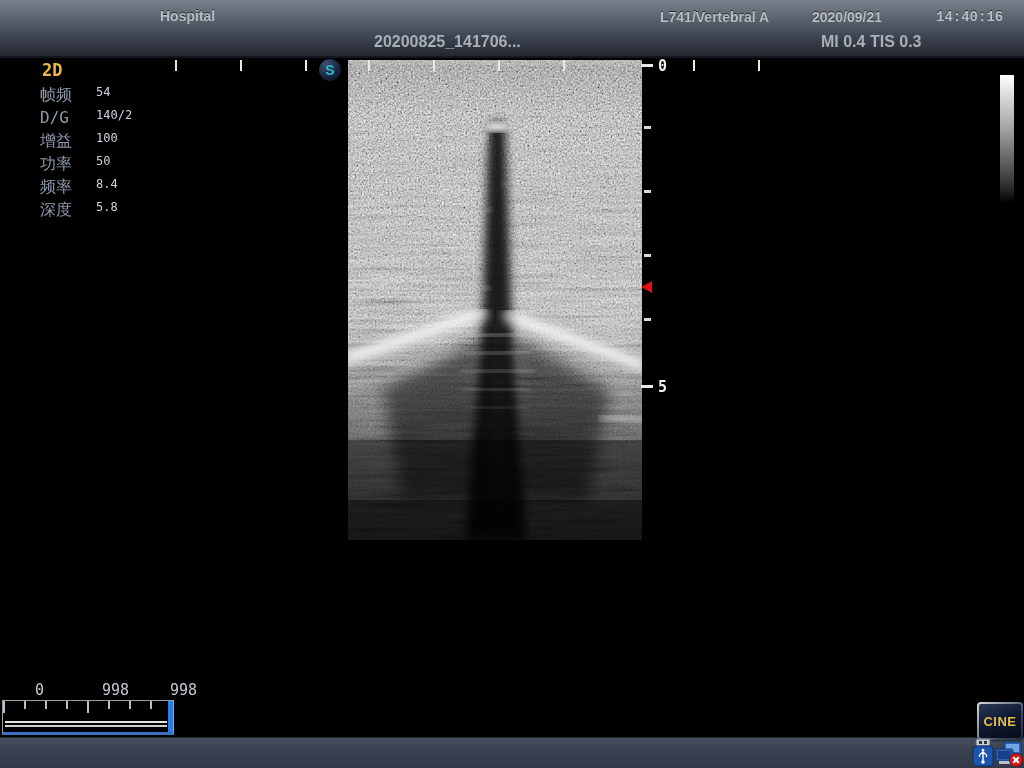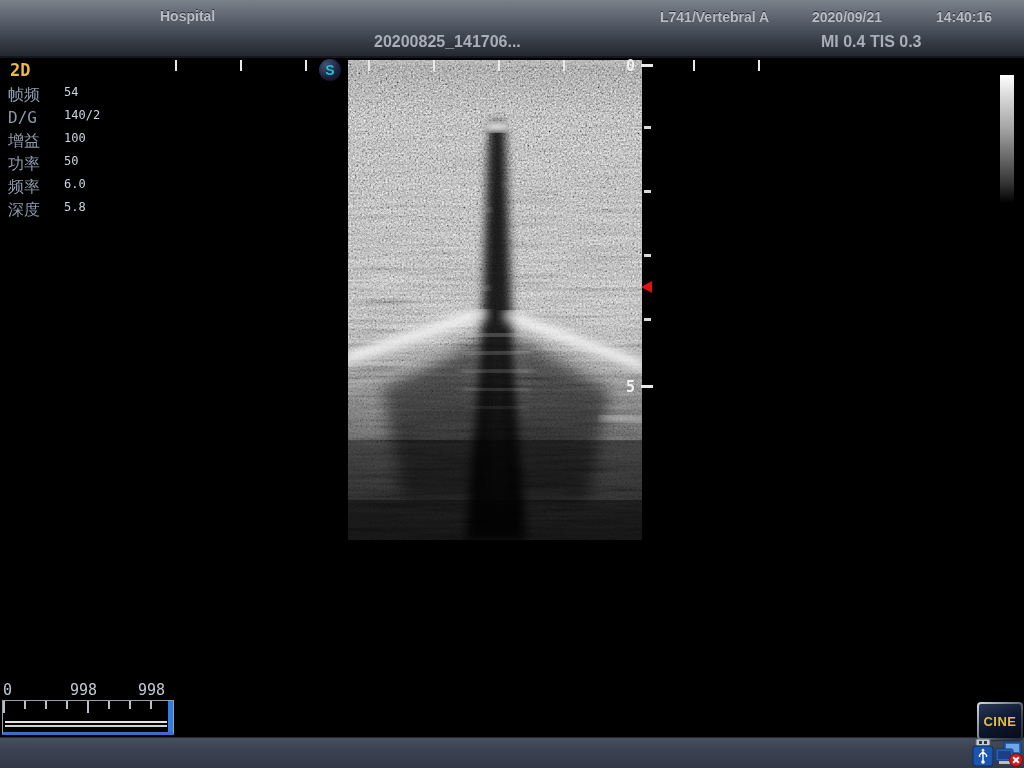--- a/index.html
+++ b/index.html
@@ -10,27 +10,27 @@
   
   #topbar{left:0;top:0;width:1024px;height:56px;
     background:linear-gradient(#7b818b 0%,#5b616c 35%,#3a404c 70%,#23272f 100%);
     border-bottom:2px solid #14171d;}
   #logo{left:6px;top:12px;font-size:27px;font-weight:bold;font-style:italic;
     color:#17b7b7;letter-spacing:-1px;text-shadow:0 1px 2px #062a2a;}
   .hdr{font-weight:bold;color:#b7bdc5;font-size:14px;text-shadow:0 -1px 0 #2b2f36;}
   #hospital{left:160px;top:8px;}
   #preset{left:660px;top:9px;}
   #date{left:812px;top:9px;}
-  #time{left:936px;top:9px;}
+  #time{left:936px;top:9px;font-family:Liberation Mono, monospace;}
   .hdr2{font-weight:bold;color:#a9afb7;font-size:16px;}
   #examid{left:374px;top:33px;}
   #mitis{left:821px;top:33px;}
 
   
-  .mono{font-family:"DejaVu Sans Mono",monospace;}
+  .mono{font-family:"DejaVu Sans Mono",monospace;margin-left:32px;}
   #mode{left:10px;top:60px;font-size:17px;font-weight:bold;color:#eeb842;}
   .prow{left:0;width:200px;height:23px;}
   .plabel{position:absolute;left:8px;font-size:16px;color:#8e9aac;}
   .pvalue{position:absolute;left:64px;font-size:12px;color:#ccd3dd;}
 
   
   .htick{width:2px;height:11px;background:#e9e9e9;top:60px;z-index:5;}
   .vtick{left:644px;width:7px;height:3px;background:#d9d9d9;z-index:5;}
   .dlabel{left:626px;font-size:15px;font-weight:bold;color:#f0f0f0;z-index:6;}
   .ddash{left:641px;width:12px;height:3px;background:#e9e9e9;z-index:6;}
@@ -94,21 +94,21 @@
 <div class="abs prow mono" style="top:131px">
   <span class="plabel">增益</span>
   <span class="pvalue">100</span>
 </div>
 <div class="abs prow mono" style="top:154px">
   <span class="plabel">功率</span>
   <span class="pvalue">50</span>
 </div>
 <div class="abs prow mono" style="top:177px">
   <span class="plabel">频率</span>
-  <span class="pvalue">6.0</span>
+  <span class="pvalue">8.4</span>
 </div>
 <div class="abs prow mono" style="top:200px">
   <span class="plabel">深度</span>
   <span class="pvalue">5.8</span>
 </div>
 
 <div class="abs htick" style="left:175px"></div>
 <div class="abs htick" style="left:240px"></div>
 <div class="abs htick" style="left:305px"></div>
 <div class="abs htick" style="left:368px"></div>

